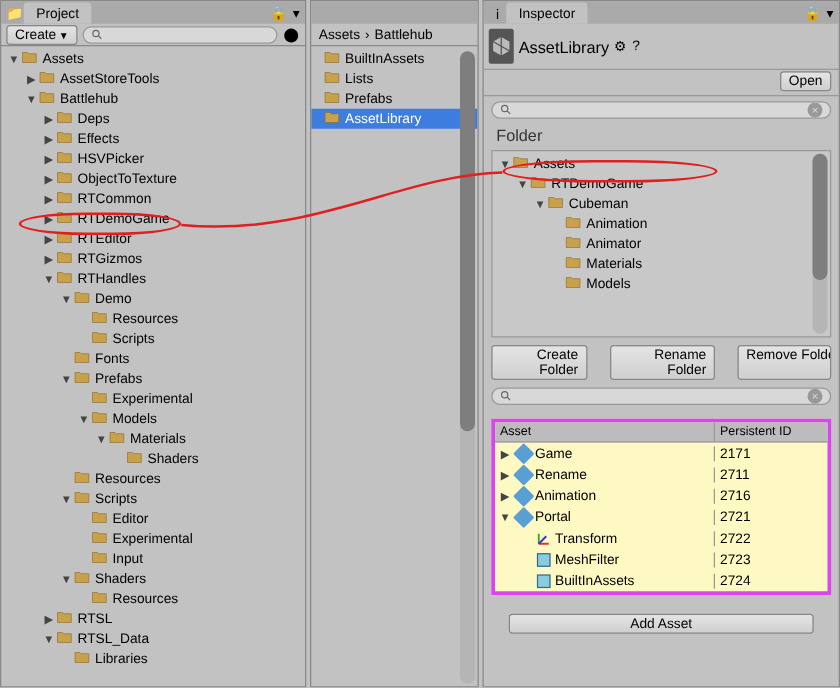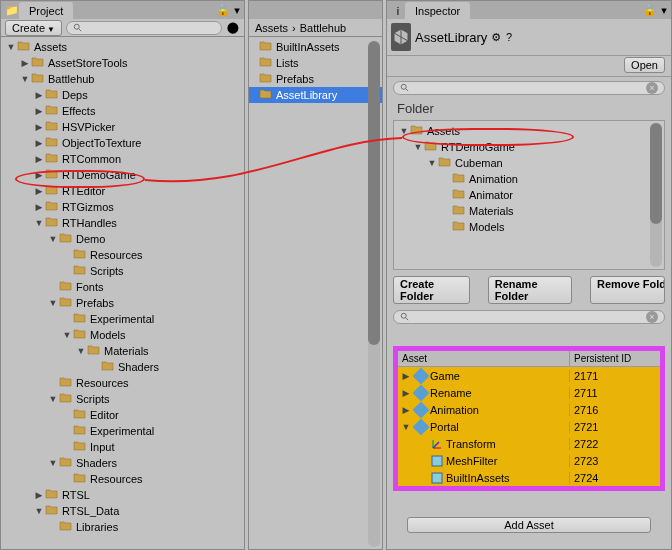--- a/index.html
+++ b/index.html
@@ -1,43 +1,43 @@
 <!DOCTYPE html>
 <html><head>
 <meta charset="utf-8">
 <style>
 * { box-sizing: border-box; margin: 0; padding: 0; font-family: Arial, sans-serif; font-size: 11px; }
 body { background: #c2c2c2; width: 672px; height: 550px; overflow: hidden; position: relative; }
 .panel { background: #c2c2c2; border: 1px solid #888; }
 .tab-bar { height: 18px; background: #aaa; display: flex; align-items: center; padding-left: 4px; }
 .tab { background: #c2c2c2; padding: 2px 10px 1px 10px; border-radius: 3px 3px 0 0; margin-right: 2px; height: 17px; display: flex; align-items: center; }
 .toolbar { height: 18px; display: flex; align-items: center; padding: 0 4px; gap: 4px; border-bottom: 1px solid #888; }
-.btn { background: linear-gradient(#e4e4e4,#cfcfcf); border: 1px solid #888; border-radius: 3px; padding: 1px 6px; cursor: pointer; font-size: 10px; }
+.btn { background: linear-gradient(#e4e4e4,#cfcfcf); border: 1px solid #888; border-radius: 3px; padding: 1px 6px; cursor: pointer; font-size: 10px; text-align: right; }
 .dropdown-indicator { font-size: 8px; margin-left: 2px; }
 .search { flex: 1; background: #d8d8d8; border: 1px solid #999; border-radius: 8px; height: 14px; padding: 0 6px; display: flex; align-items: center; }
 .search svg { width: 10px; height: 10px; }
 .icon-small { width: 14px; height: 14px; display: flex; align-items: center; justify-content: center; }
 .tree { padding: 2px 0; overflow: hidden; }
 .tree-row { display: flex; align-items: center; height: 16px; padding-left: 4px; cursor: pointer; }
 .tree-row.selected { background: #3e7de0; color: white; }
 .foldout { width: 12px; font-size: 9px; color: #444; text-align: center; }
 .folder-icon { margin-right: 3px; }
 .indent { display: inline-block; }
 .breadcrumb { height: 18px; display: flex; align-items: center; padding: 0 6px; gap: 4px; font-size: 10px; border-bottom: 1px solid #888; }
 .scrollbar-v { position: absolute; right: 2px; top: 40px; bottom: 2px; width: 12px; background: #b5b5b5; border-radius: 6px; }
 .scrollbar-thumb { background: #7e7e7e; border-radius: 6px; width: 100%; }
 .left-pane { position: absolute; left: 0; top: 0; width: 245px; height: 550px; }
 .mid-pane { position: absolute; left: 248px; top: 0; width: 135px; height: 550px; }
 .right-pane { position: absolute; left: 386px; top: 0; width: 286px; height: 550px; }
 .inspector-hdr { display: flex; align-items: center; padding: 4px; gap: 4px; border-bottom: 1px solid #999; }
 .cube-icon { width: 28px; height: 28px; background: #555; border-radius: 2px; display:flex; align-items:center; justify-content:center; }
 .section-label { font-size: 13px; padding: 2px 10px; color: #333; }
 .folder-panel { border: 1px solid #999; margin: 2px 6px; background: #c8c8c8; position: relative; }
-.btn-row { display: flex; gap: 18px; padding: 4px 6px; font-weight: bold; }
-.asset-table { margin: 20px 6px; border: 5px solid #d946ef; background: #eab308; }
+.btn-row { display: flex; gap: 18px; padding: 4px 6px; }
+.asset-table { margin: 9px 6px; border: 3px solid #d946ef; background: #fef9c3; }
 .asset-table-hdr { display: flex; background: #bcbcbc; border-bottom: 1px solid #999; }
 .asset-table-hdr > div { padding: 2px 4px; font-size: 10px; }
 .col-asset { flex: 1; border-right: 1px solid #999; }
 .col-id { width: 90px; }
 .asset-row { display: flex; align-items: center; height: 17px; padding-left: 2px; }
 .prefab-icon { width: 12px; height: 12px; background: #5a9fd4; margin: 0 3px; transform: rotate(45deg); border-radius:1px; }
 .comp-icon { width: 12px; height: 12px; margin: 0 3px; }
 .clear-btn { width:12px; height:12px; border-radius:50%; background:#999; display:flex;align-items:center;justify-content:center;color:#ddd; font-size:9px; }
 .annot-oval { position:absolute; border:2px solid #e02020; border-radius: 50%/50%; pointer-events:none; }
 .annot-curve { position:absolute; pointer-events:none; }

